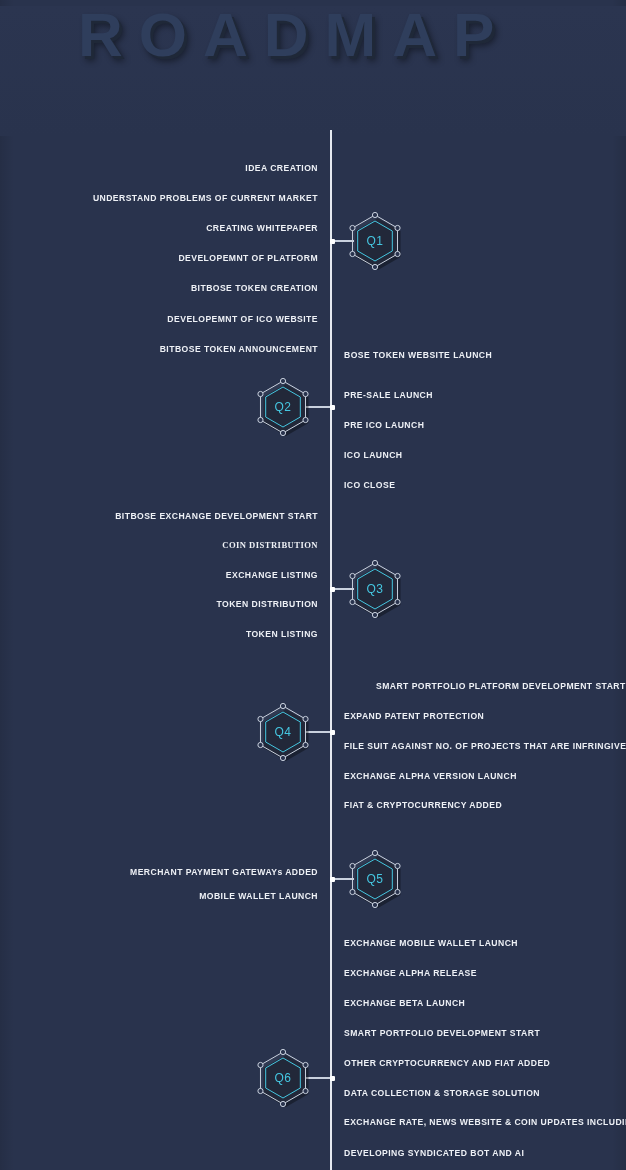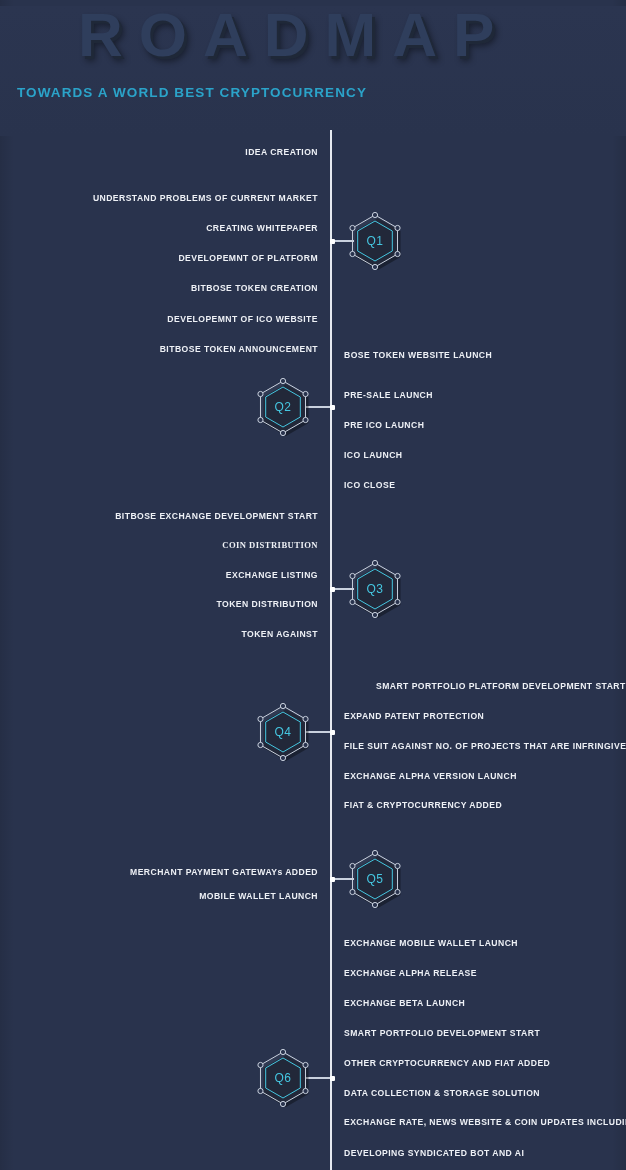--- a/index.html
+++ b/index.html
@@ -133,27 +133,26 @@
 </style>
 </head>
 <body>
 
 <div class="edge-strip left"></div>
 <div class="edge-strip right"></div>
 
 <div class="header">
   <div class="header-bg"></div>
   <div class="roadmap-title">ROADMAP</div>
-  <div class="sub-line-1">TOWARDS A WORLD BEST CRYPTOCURRENCY</div>
 </div>
 
 <div class="timeline"></div>
 
 <div id="roadmap-root">
-    <div class="item left" style="top: 148px;">IDEA CREATION</div>
+    <div class="item left" style="top: 164px;">IDEA CREATION</div>
     <div class="item left" style="top: 194px;">UNDERSTAND PROBLEMS OF CURRENT MARKET</div>
     <div class="item left" style="top: 224px;">CREATING WHITEPAPER</div>
     <div class="item left" style="top: 254px;">DEVELOPEMNT OF PLATFORM</div>
     <div class="item left" style="top: 284px;">BITBOSE TOKEN CREATION</div>
     <div class="item left" style="top: 315px;">DEVELOPEMNT OF ICO WEBSITE</div>
     <div class="item left" style="top: 345px;">BITBOSE TOKEN ANNOUNCEMENT</div>
     <div class="connector" style="top: 240px; left: 332px; width: 22px;"></div>
     <div class="conn-dot" style="left: 329.5px; top: 238.5px;"></div>
     <div class="hex-node" style="left: 347px; top: 210px;">
       <svg width="56" height="62">
@@ -187,21 +186,21 @@
         <circle cx="28.00" cy="57.00" r="2.6" fill="#29334d" stroke="#c9d1de" stroke-width="1"></circle>
         <circle cx="5.48" cy="44.00" r="2.6" fill="#29334d" stroke="#c9d1de" stroke-width="1"></circle>
         <circle cx="5.48" cy="18.00" r="2.6" fill="#29334d" stroke="#c9d1de" stroke-width="1"></circle>
       </svg>
       <div class="hex-label">Q2</div>
     </div>
     <div class="item left" style="top: 512px;">BITBOSE EXCHANGE DEVELOPMENT START</div>
     <div class="item left" style="top: 541px; font-family: Liberation Serif, serif;">COIN DISTRIBUTION</div>
     <div class="item left" style="top: 571px;">EXCHANGE LISTING</div>
     <div class="item left" style="top: 600px;">TOKEN DISTRIBUTION</div>
-    <div class="item left" style="top: 630px;">TOKEN AGAINST</div>
+    <div class="item left" style="top: 630px;">TOKEN LISTING</div>
     <div class="connector" style="top: 588px; left: 332px; width: 22px;"></div>
     <div class="conn-dot" style="left: 329.5px; top: 586.5px;"></div>
     <div class="hex-node" style="left: 347px; top: 558px;">
       <svg width="56" height="62">
         <polygon points="31.00,8.00 53.52,21.00 53.52,47.00 31.00,60.00 8.48,47.00 8.48,21.00" fill="rgba(0,0,0,0.35)"></polygon>
         <polygon points="28.00,5.00 50.52,18.00 50.52,44.00 28.00,57.00 5.48,44.00 5.48,18.00" fill="rgba(255,255,255,0.035)" stroke="#c9d1de" stroke-width="1"></polygon>
         <polygon points="28.00,11.00 45.32,21.00 45.32,41.00 28.00,51.00 10.68,41.00 10.68,21.00" fill="none" stroke="#45c6e0" stroke-width="1"></polygon>
         <circle cx="28.00" cy="5.00" r="2.6" fill="#29334d" stroke="#c9d1de" stroke-width="1"></circle>
         <circle cx="50.52" cy="18.00" r="2.6" fill="#29334d" stroke="#c9d1de" stroke-width="1"></circle>
         <circle cx="50.52" cy="44.00" r="2.6" fill="#29334d" stroke="#c9d1de" stroke-width="1"></circle>

